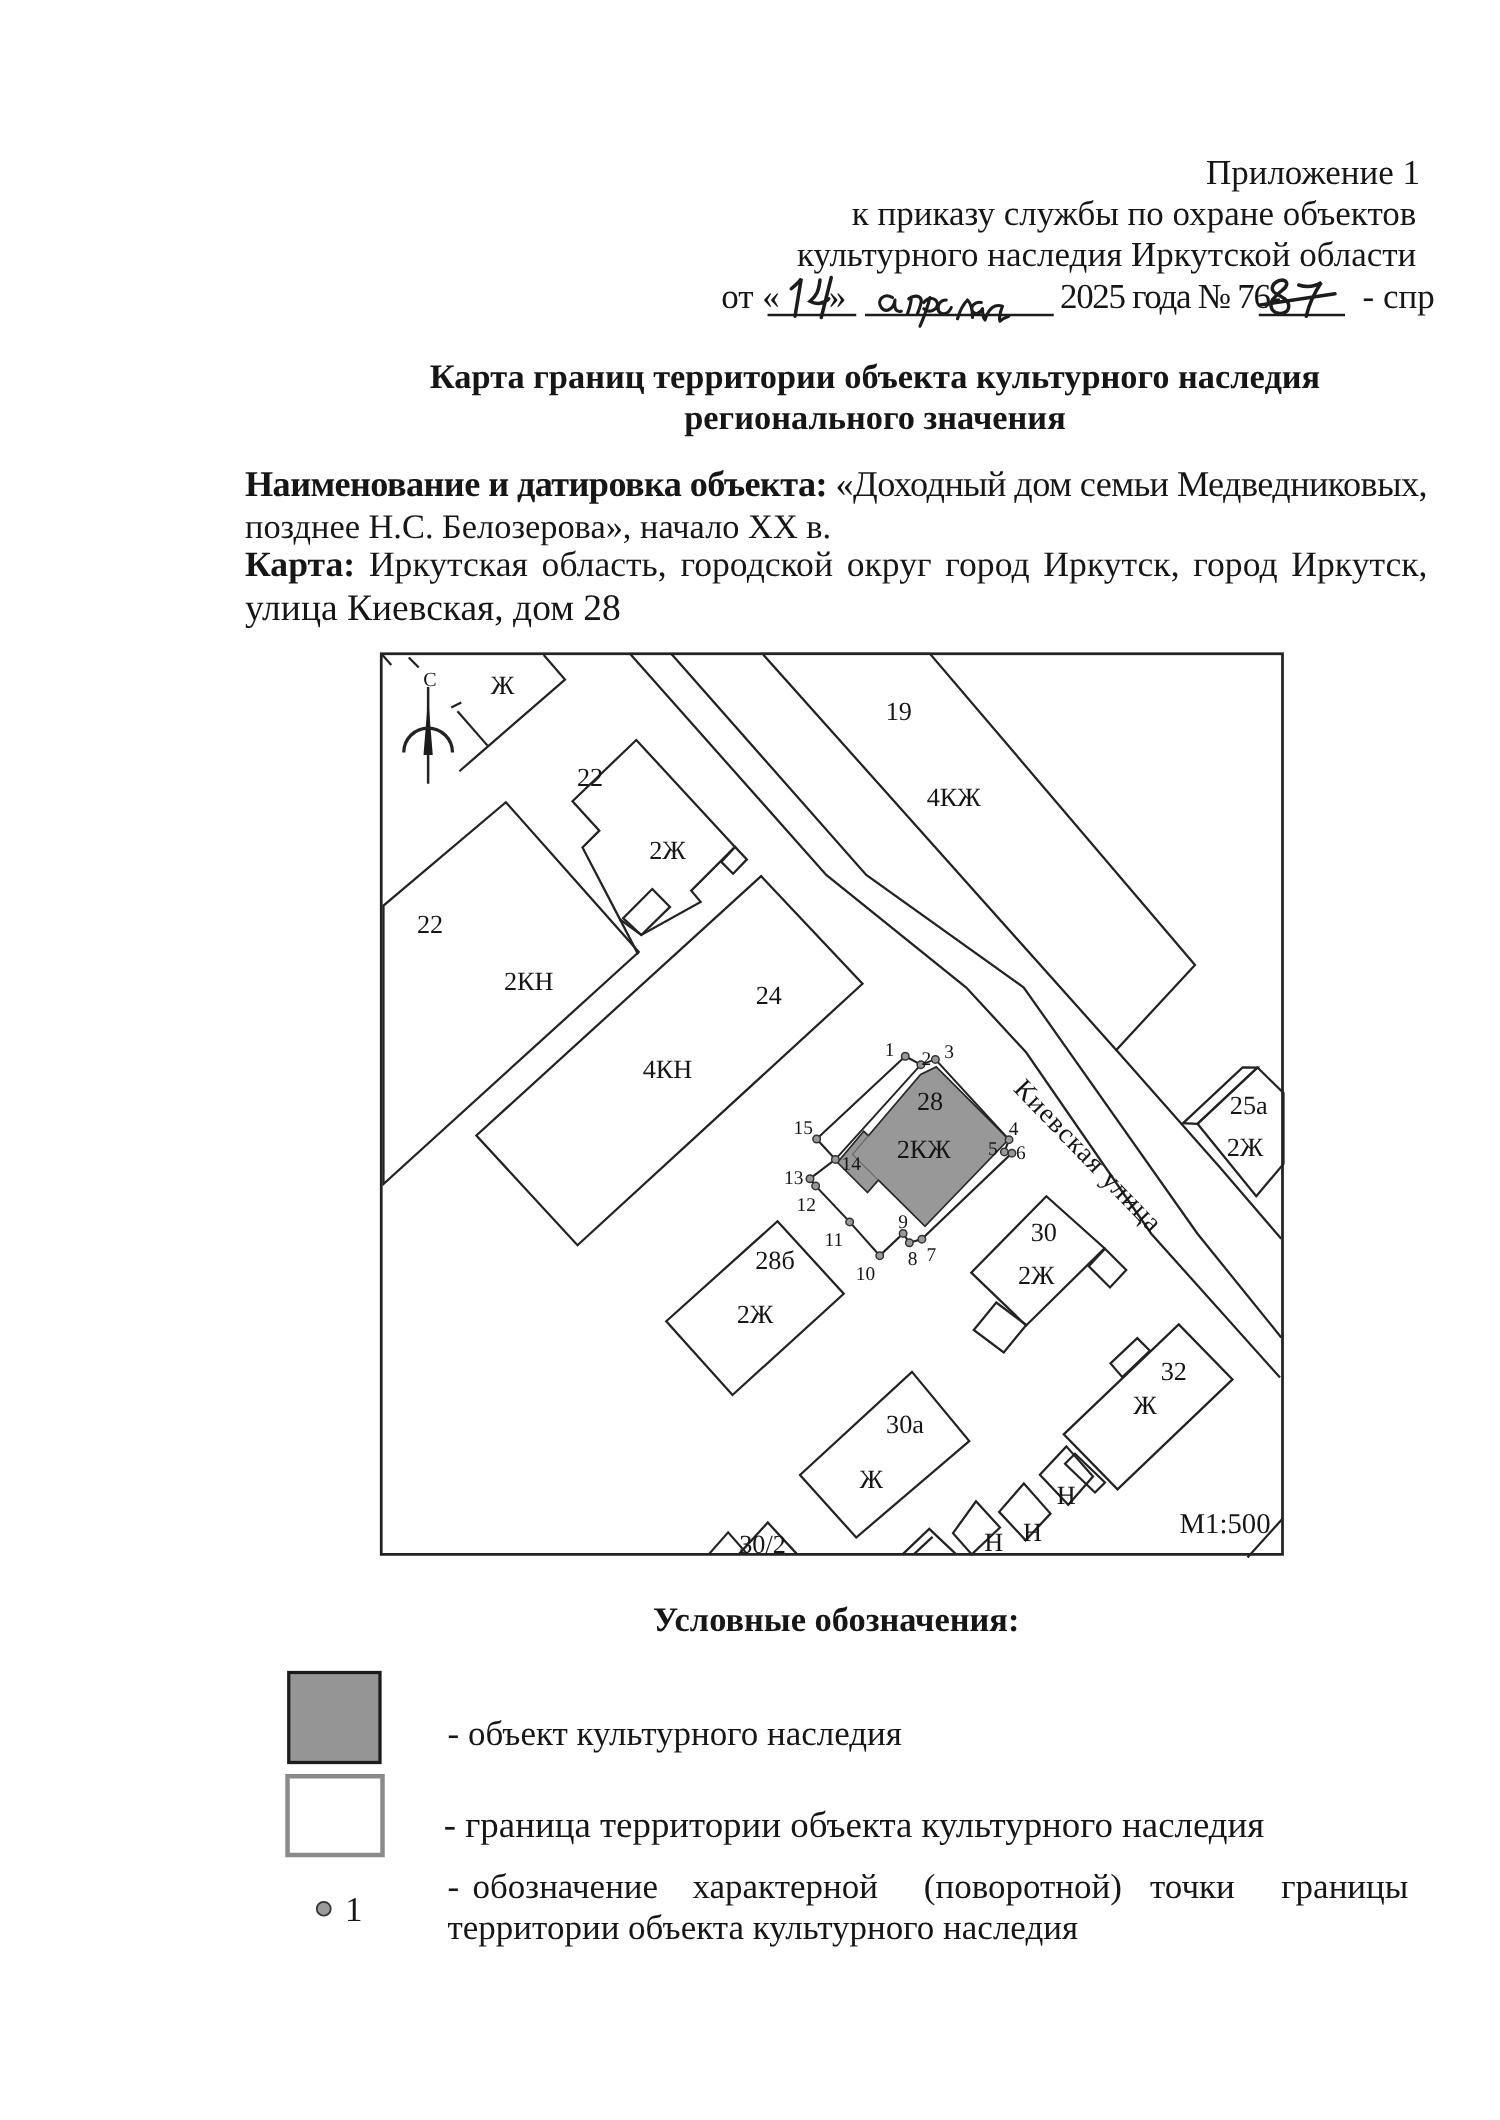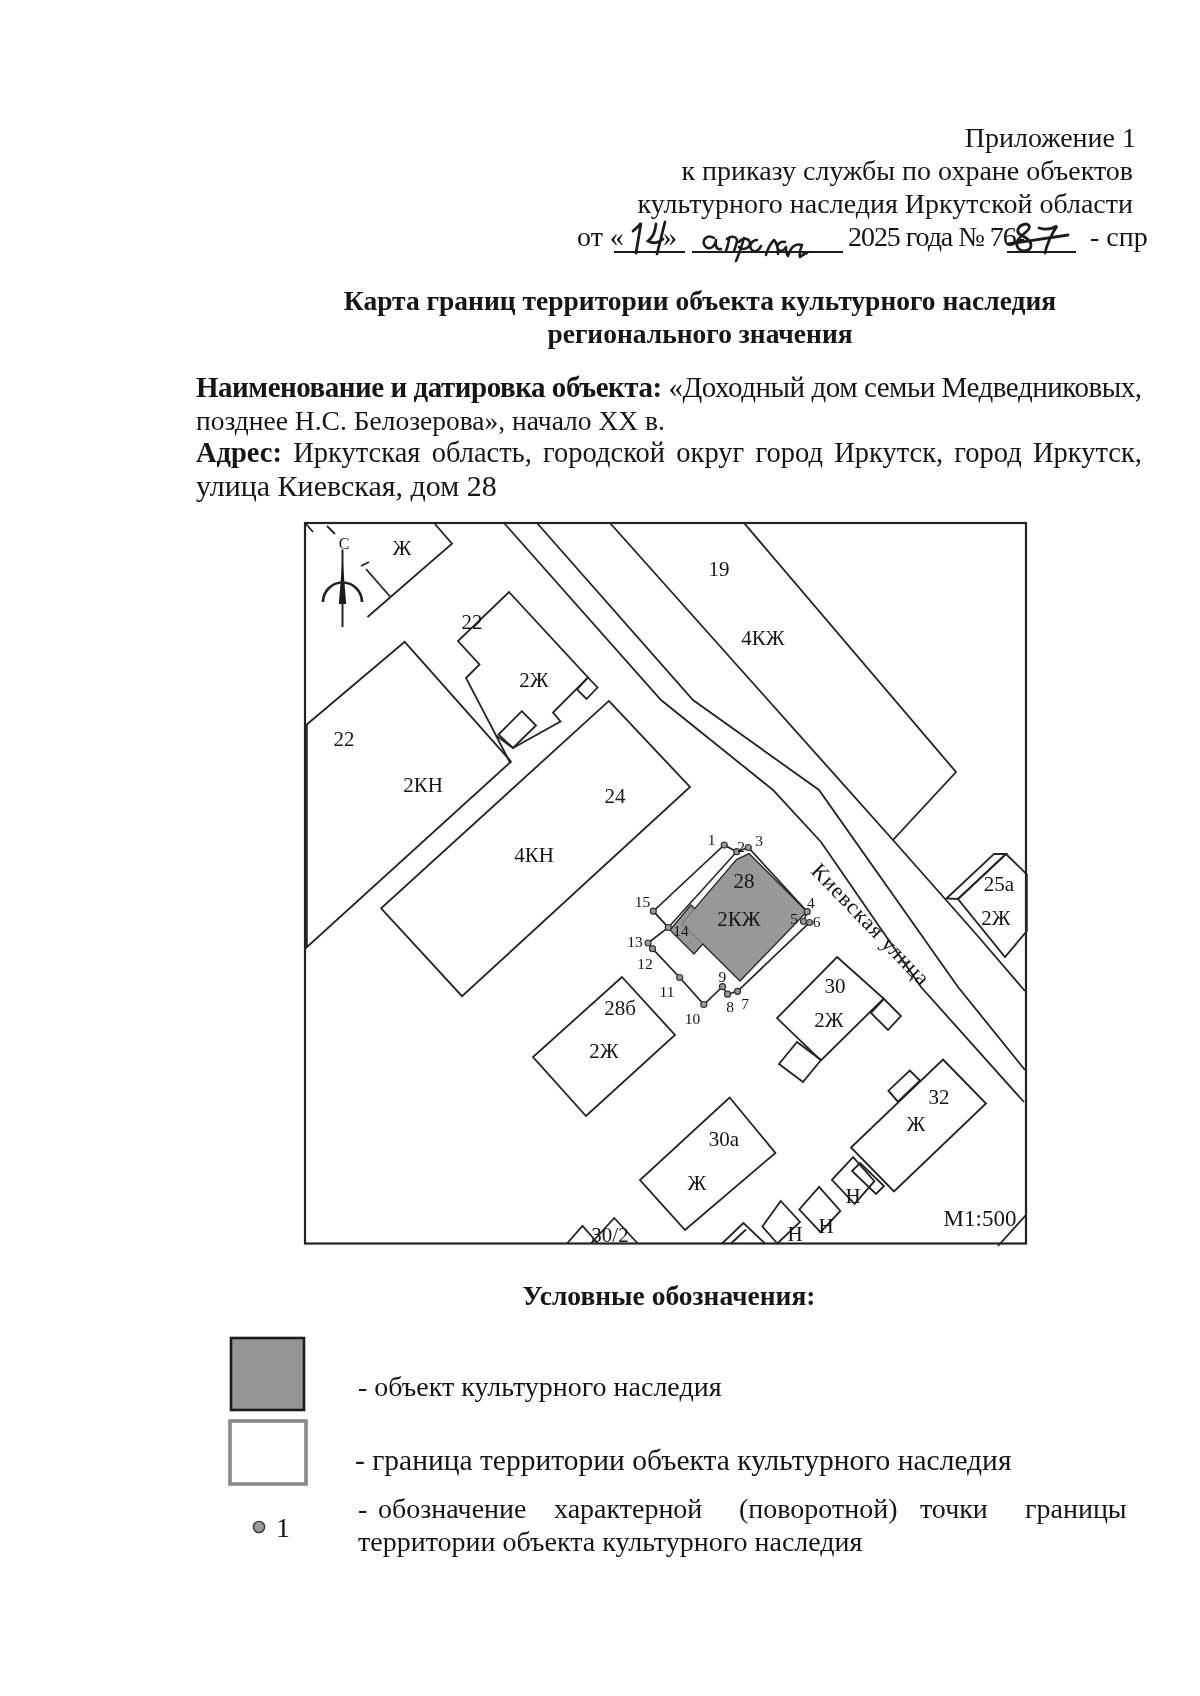--- a/index.html
+++ b/index.html
@@ -7,21 +7,21 @@
         font-family:"Liberation Serif", serif;color:#141414;}
   svg text{font-family:"Liberation Serif", serif;fill:#161616;}
   .jline{position:absolute;font-family:"Liberation Serif", serif;color:#161616;
          text-align:justify;text-align-last:justify;white-space:nowrap;}
 </style>
 </head>
 <body>
 <div id="page">
 
 <div class="jline" style="left:196px;top:439px;width:946px;font-size:28.5px;line-height:28.5px;">
-<b>Адрес:</b> Иркутская область, городской округ город Иркутск, город Иркутск,</div>
+<b>Карта:</b> Иркутская область, городской округ город Иркутск, город Иркутск,</div>
 <svg width="1200" height="1696" viewBox="0 0 1200 1696" xmlns="http://www.w3.org/2000/svg" style="position:absolute;left:0;top:0">
 
 <g font-size="28">
   <text x="1136" y="147" text-anchor="end">Приложение 1</text>
   <text x="1133" y="180" text-anchor="end">к приказу службы по охране объектов</text>
   <text x="1133" y="212.5" text-anchor="end">культурного наследия Иркутской области</text>
   <text x="577" y="246">от «</text>
   <text x="663" y="246">»</text>
   <text x="848" y="246" textLength="177">2025 года № 76-</text>
   <text x="1090" y="246">- спр</text>

